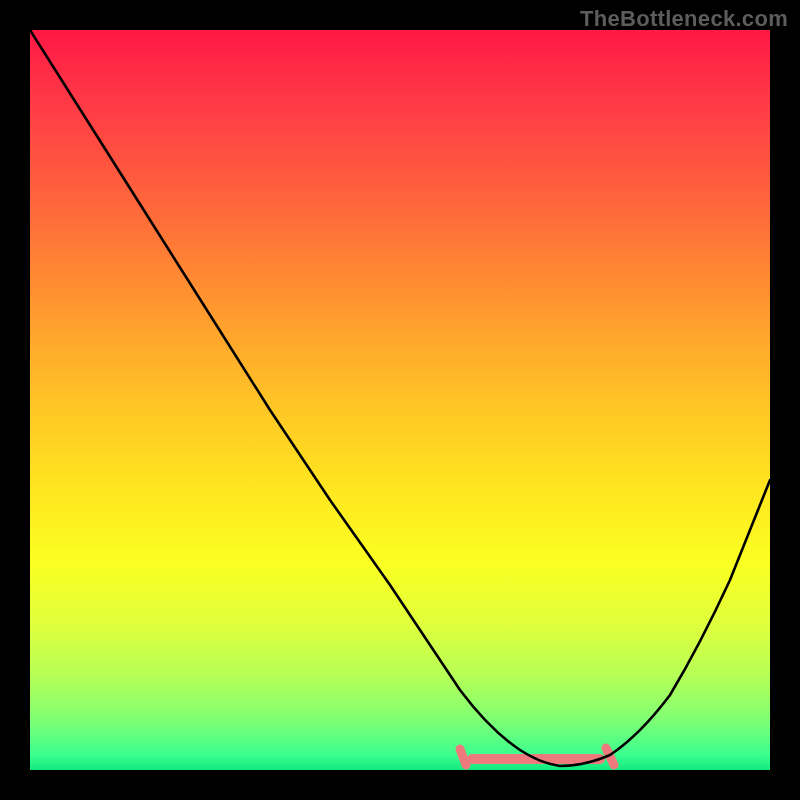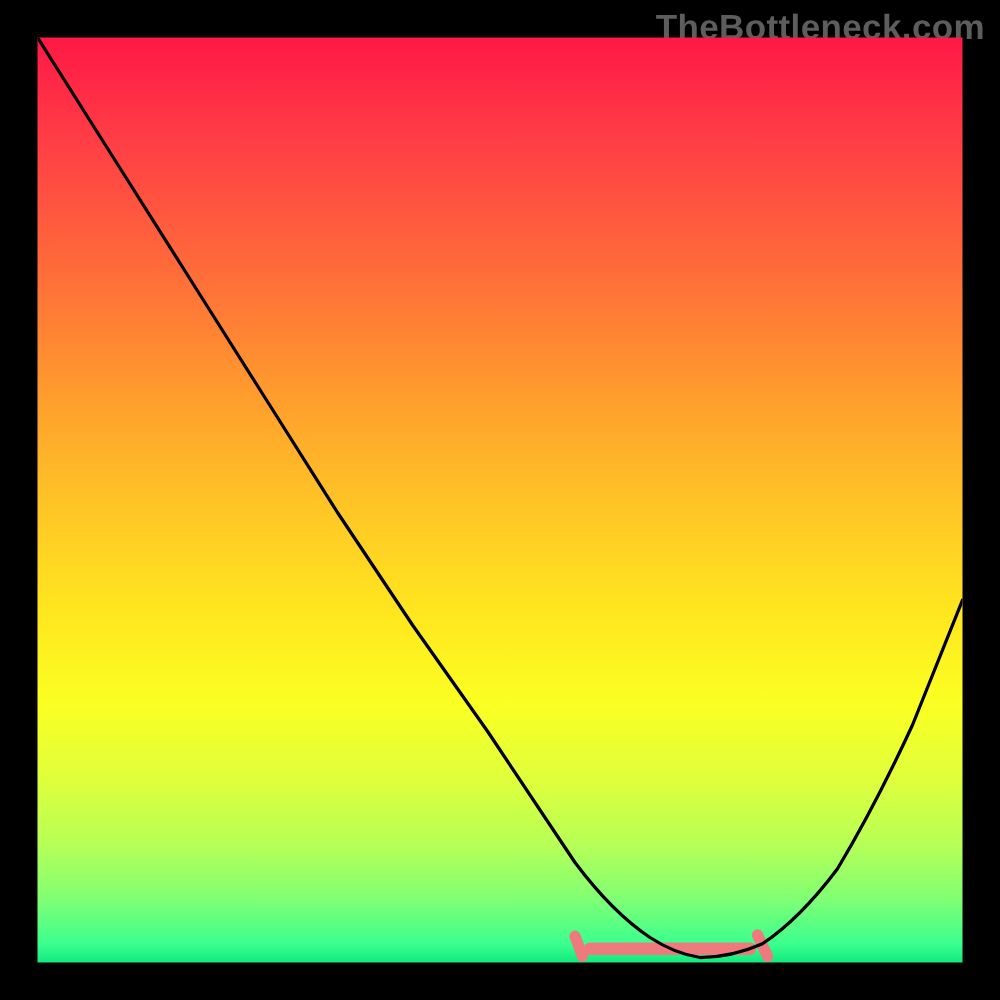--- a/index.html
+++ b/index.html
@@ -8,21 +8,21 @@
     position: relative;
     width: 800px;
     height: 800px;
     background: #000;
   }
   .watermark {
     position: absolute;
     top: 6px;
     right: 12px;
     font-family: Arial, Helvetica, sans-serif;
-    font-size: 28px;
+    font-size: 22px;
     font-weight: 600;
     color: #5d5d5d;
     letter-spacing: 0.3px;
   }
   .plot-area {
     position: absolute;
     left: 30px;
     top: 30px;
     width: 740px;
     height: 740px;

